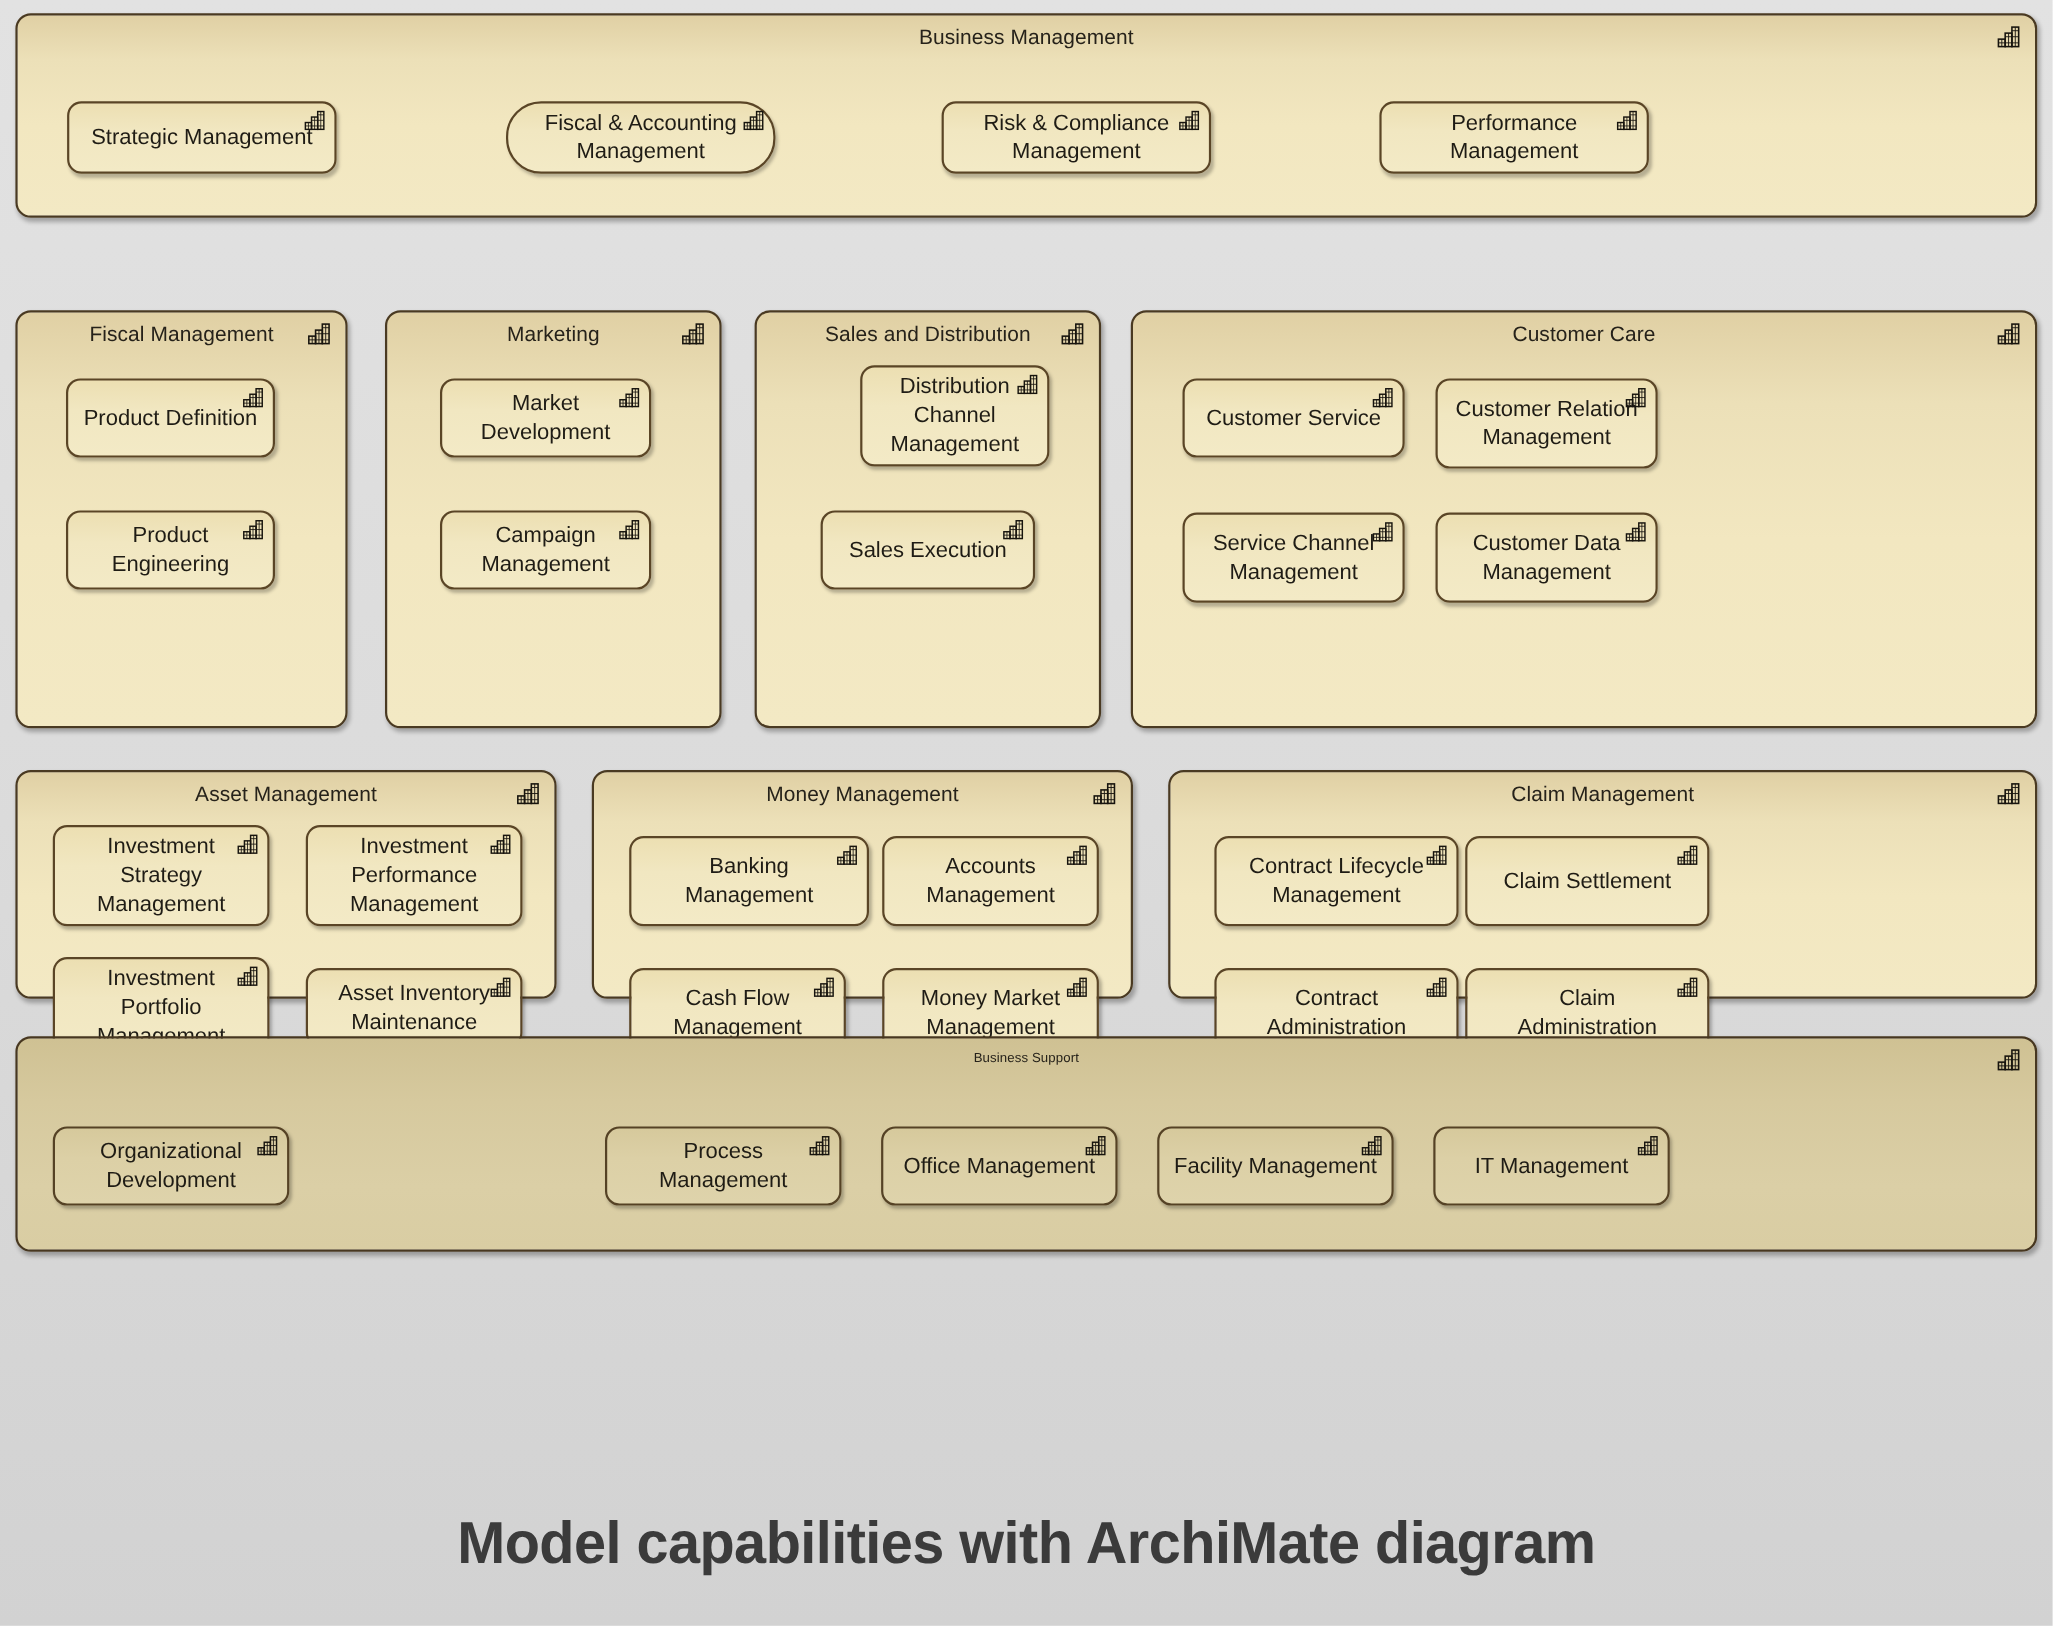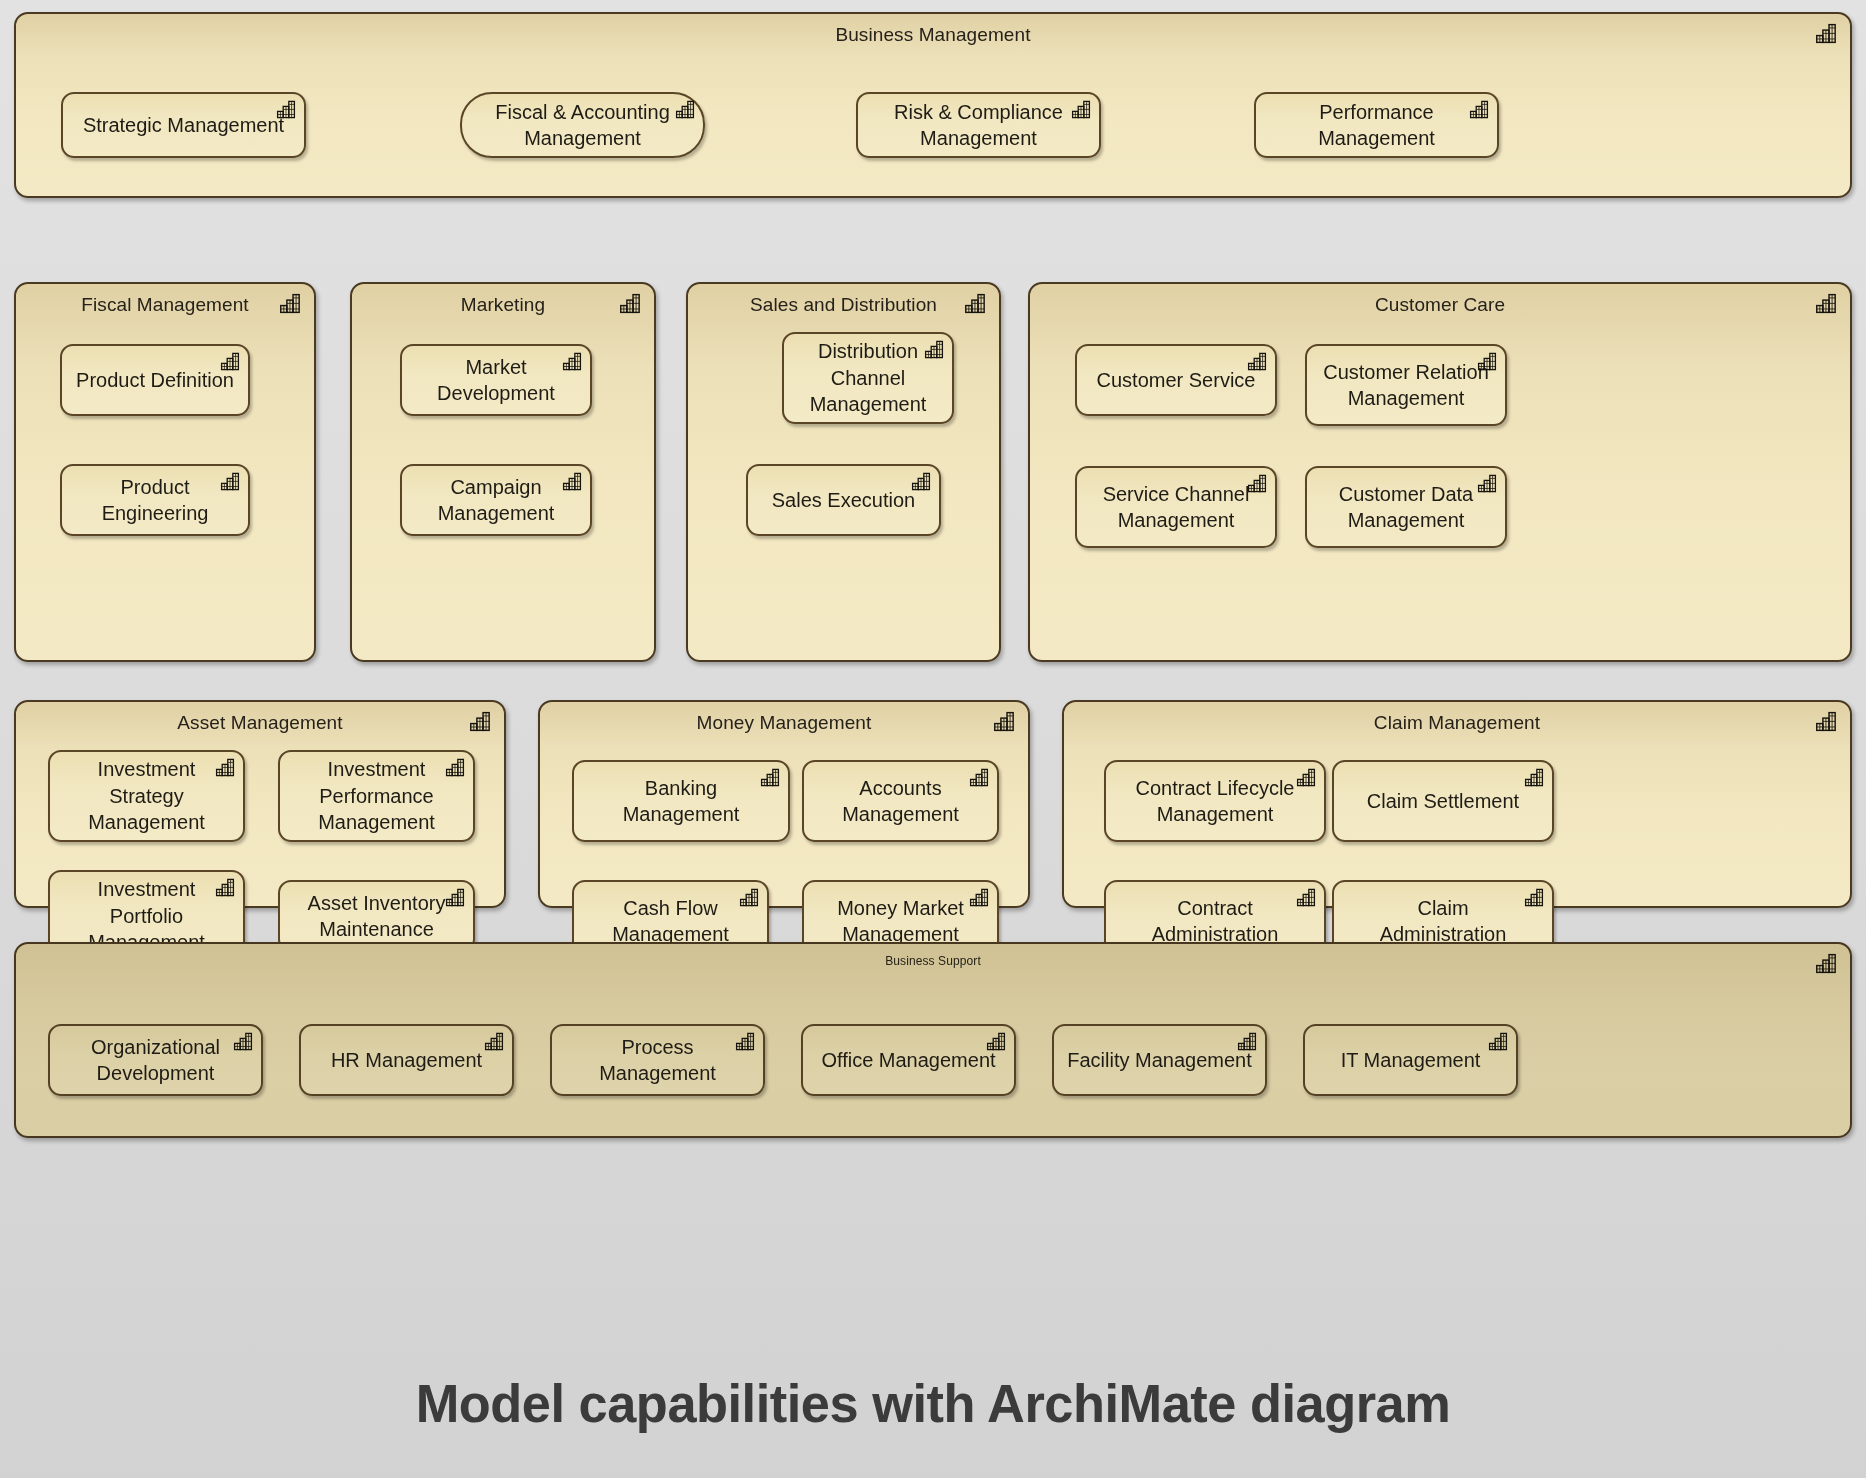--- a/index.html
+++ b/index.html
@@ -851,40 +851,20 @@
               <line x1="4.4" y1="11.4" x2="4.4" y2="17.6"></line>
               <line x1="10.0" y1="6.4" x2="10.0" y2="17.6"></line>
               <line x1="15.6" y1="1.4" x2="15.6" y2="17.6"></line>
               <line x1="1.6" y1="14.5" x2="18.4" y2="14.5"></line>
               <line x1="7.2" y1="9.4" x2="18.4" y2="9.4"></line>
               <line x1="12.8" y1="4.4" x2="18.4" y2="4.4"></line>
             </g>
           </svg>
         </span>
       </div>
-      <div class="cap" style="left: 283px; top: 80px; width: 215px; height: 72px;">
-        <span class="cap-label">HR Management</span>
-        <span class="cap-icon">
-          <svg viewBox="0 0 21 19" xmlns="http://www.w3.org/2000/svg">
-            <g fill="none" stroke="#17140e" stroke-width="1.3">
-              <rect x="1.6" y="11.4" width="5.6" height="6.2"></rect>
-              <rect x="7.2" y="6.4" width="5.6" height="11.2"></rect>
-              <rect x="12.8" y="1.4" width="5.6" height="16.2"></rect>
-            </g>
-            <g stroke="#17140e" stroke-width="0.75">
-              <line x1="4.4" y1="11.4" x2="4.4" y2="17.6"></line>
-              <line x1="10.0" y1="6.4" x2="10.0" y2="17.6"></line>
-              <line x1="15.6" y1="1.4" x2="15.6" y2="17.6"></line>
-              <line x1="1.6" y1="14.5" x2="18.4" y2="14.5"></line>
-              <line x1="7.2" y1="9.4" x2="18.4" y2="9.4"></line>
-              <line x1="12.8" y1="4.4" x2="18.4" y2="4.4"></line>
-            </g>
-          </svg>
-        </span>
-      </div>
       <div class="cap" style="left: 534px; top: 80px; width: 215px; height: 72px;">
         <span class="cap-label">Process Management</span>
         <span class="cap-icon">
           <svg viewBox="0 0 21 19" xmlns="http://www.w3.org/2000/svg">
             <g fill="none" stroke="#17140e" stroke-width="1.3">
               <rect x="1.6" y="11.4" width="5.6" height="6.2"></rect>
               <rect x="7.2" y="6.4" width="5.6" height="11.2"></rect>
               <rect x="12.8" y="1.4" width="5.6" height="16.2"></rect>
             </g>
             <g stroke="#17140e" stroke-width="0.75">

